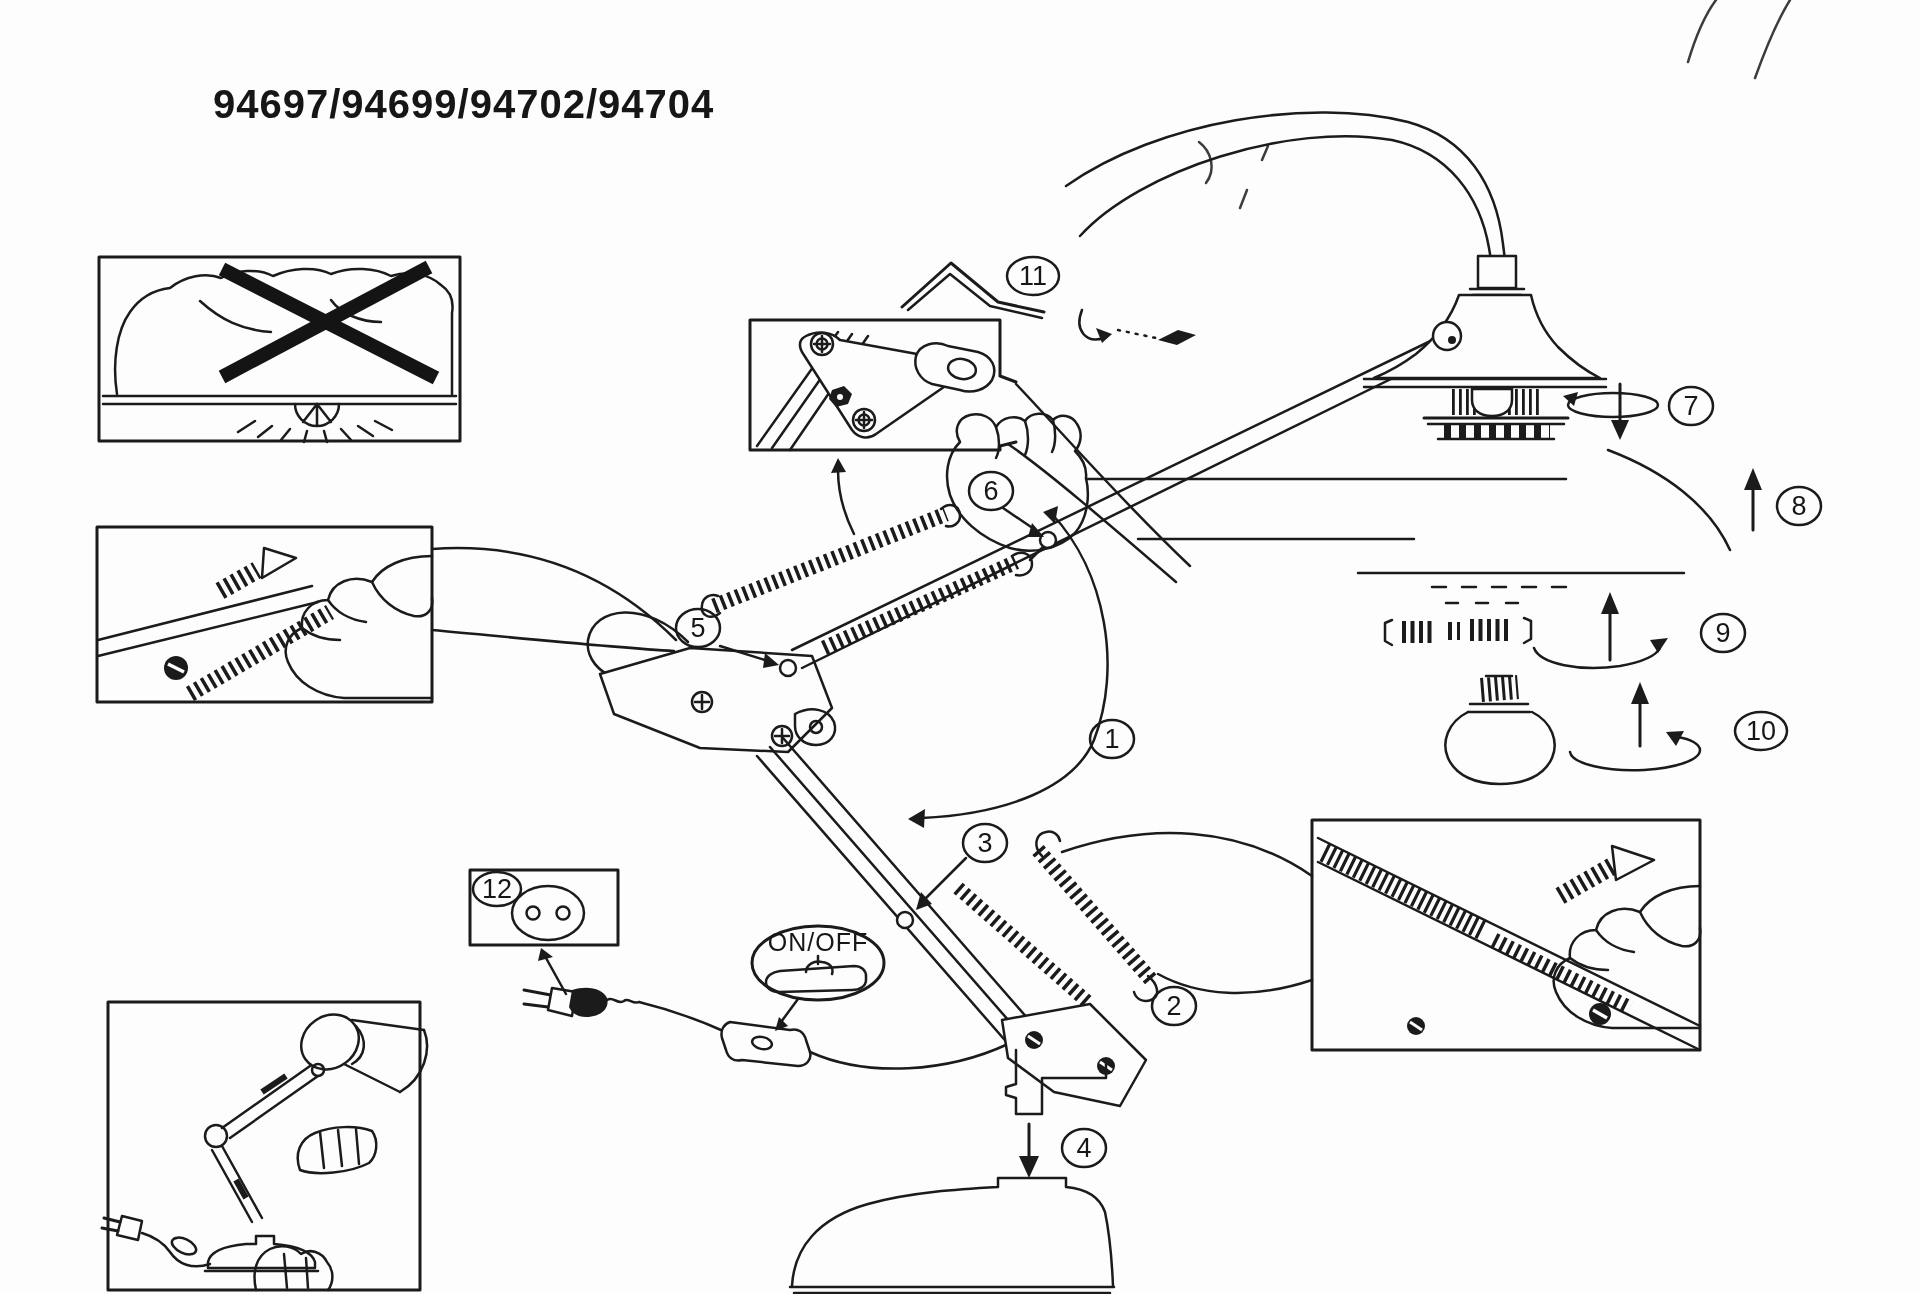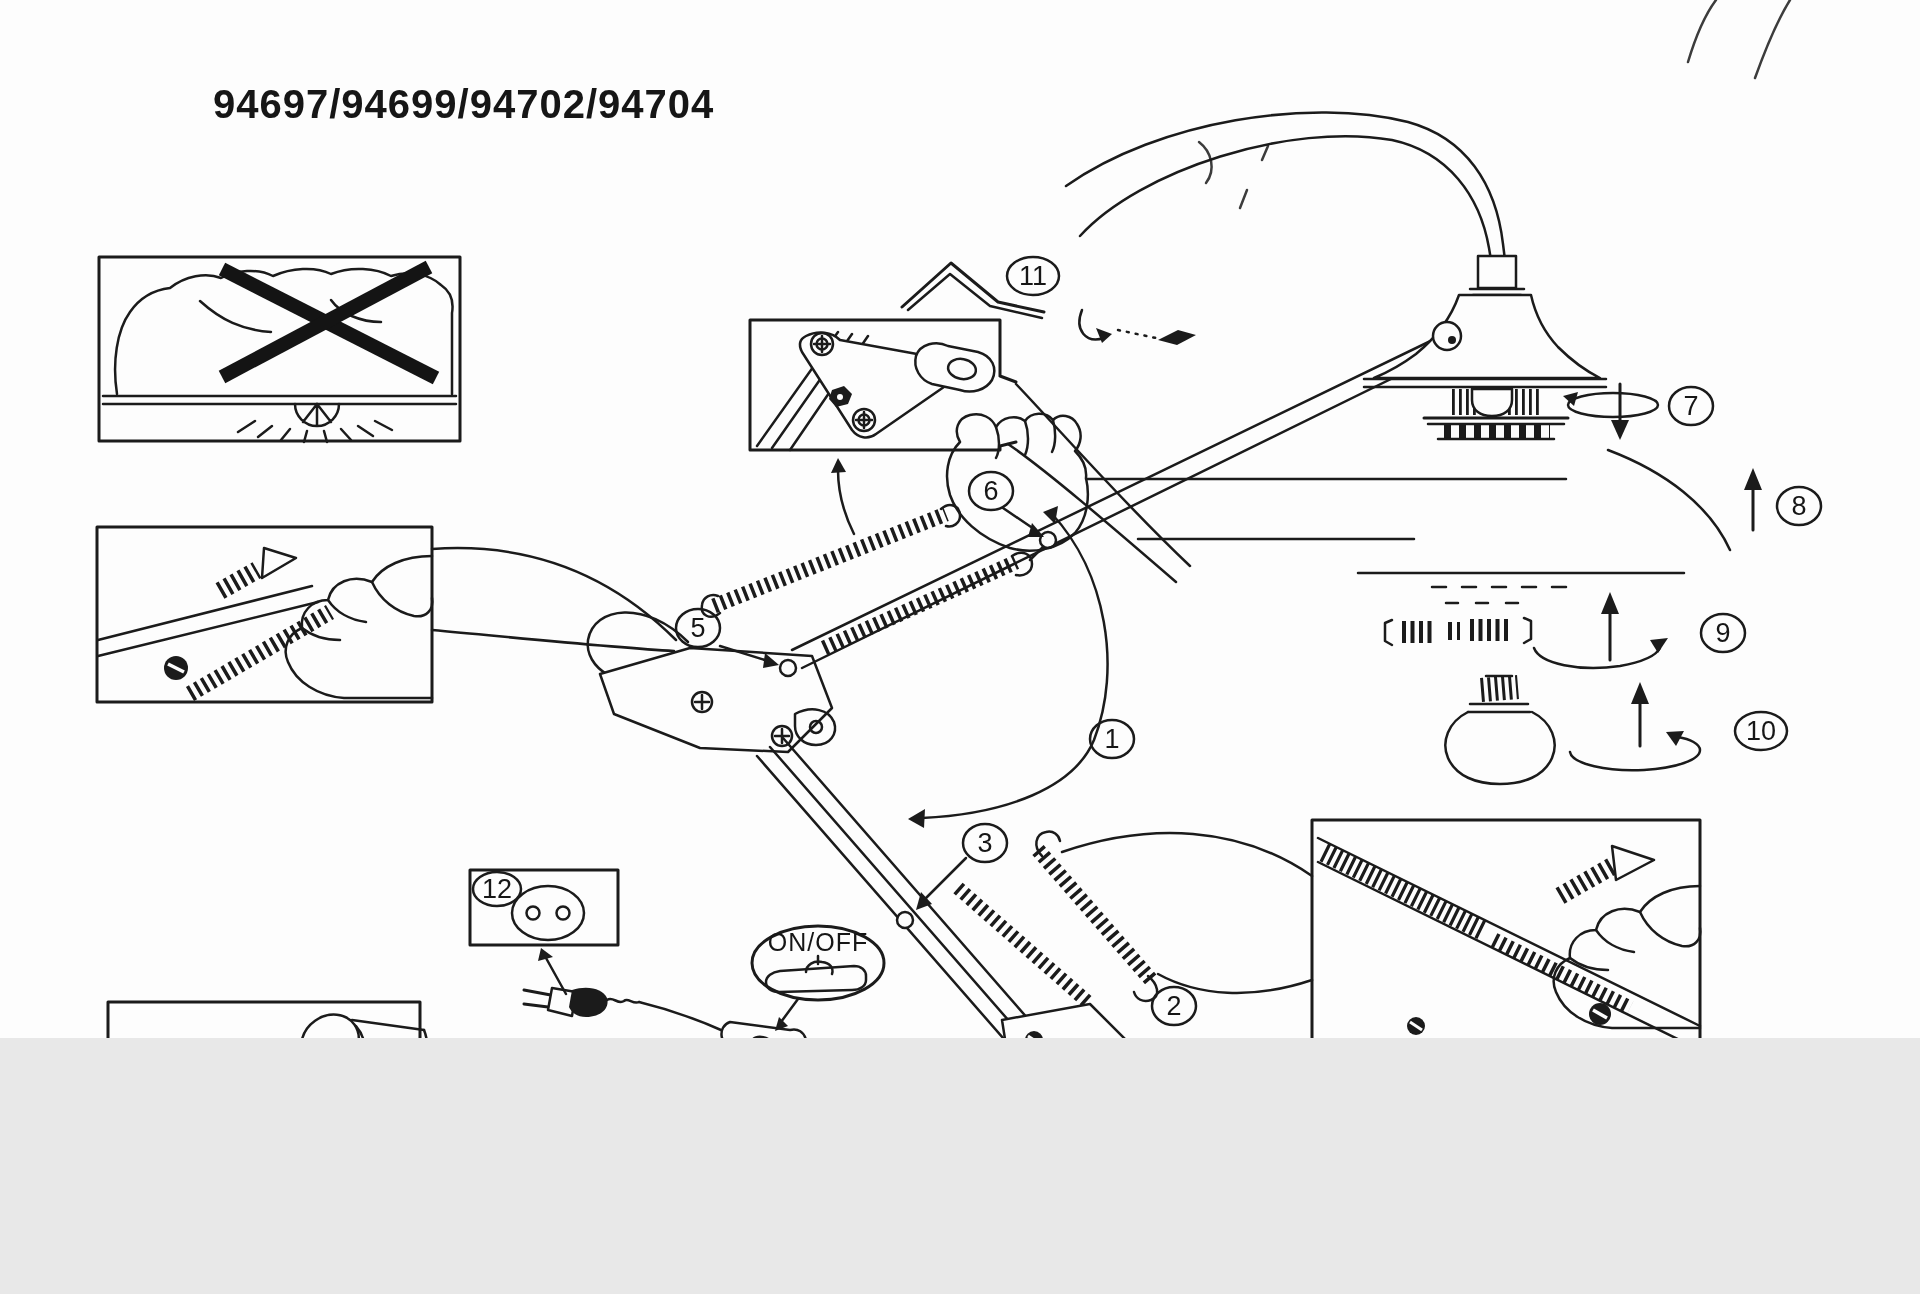--- a/index.html
+++ b/index.html
@@ -1,16 +1,16 @@
 <!DOCTYPE html>
 <html><head>
 <meta charset="utf-8">
 <style>
   html,body{margin:0;padding:0;background:#e8e8e8;}
-  .page{position:relative;width:1920px;height:1038px;background:#fdfdfd;overflow:hidden;
+  .page{position:relative;width:1920px;height:1294px;background:#fdfdfd;overflow:hidden;
         font-family:"Liberation Sans",sans-serif;}
   svg{position:absolute;left:0;top:0;}
   svg text{font-family:"Liberation Sans",sans-serif;fill:#161616;}
   .title-text{font-weight:bold;font-size:40px;letter-spacing:1px;}
   .callout-num{font-size:27px;}
   .onoff-text{font-size:25px;letter-spacing:1px;}
   .ink{stroke:#1b1b1b;fill:none;stroke-width:2.5;stroke-linecap:round;stroke-linejoin:round;}
   .ink3{stroke:#1b1b1b;fill:none;stroke-width:3;stroke-linecap:round;stroke-linejoin:round;}
   .paperfill{fill:#fdfdfd;}
   .inkfill{fill:#1b1b1b;stroke:none;}

